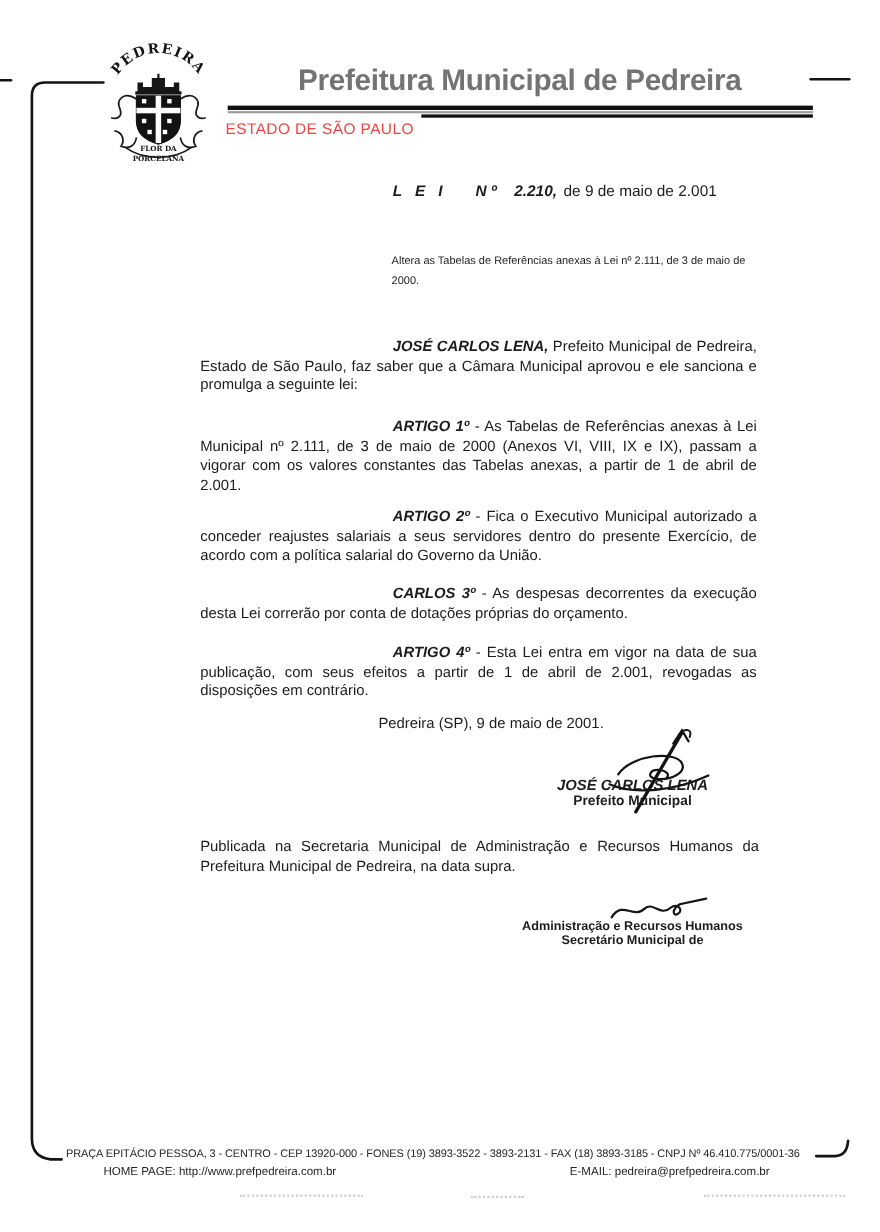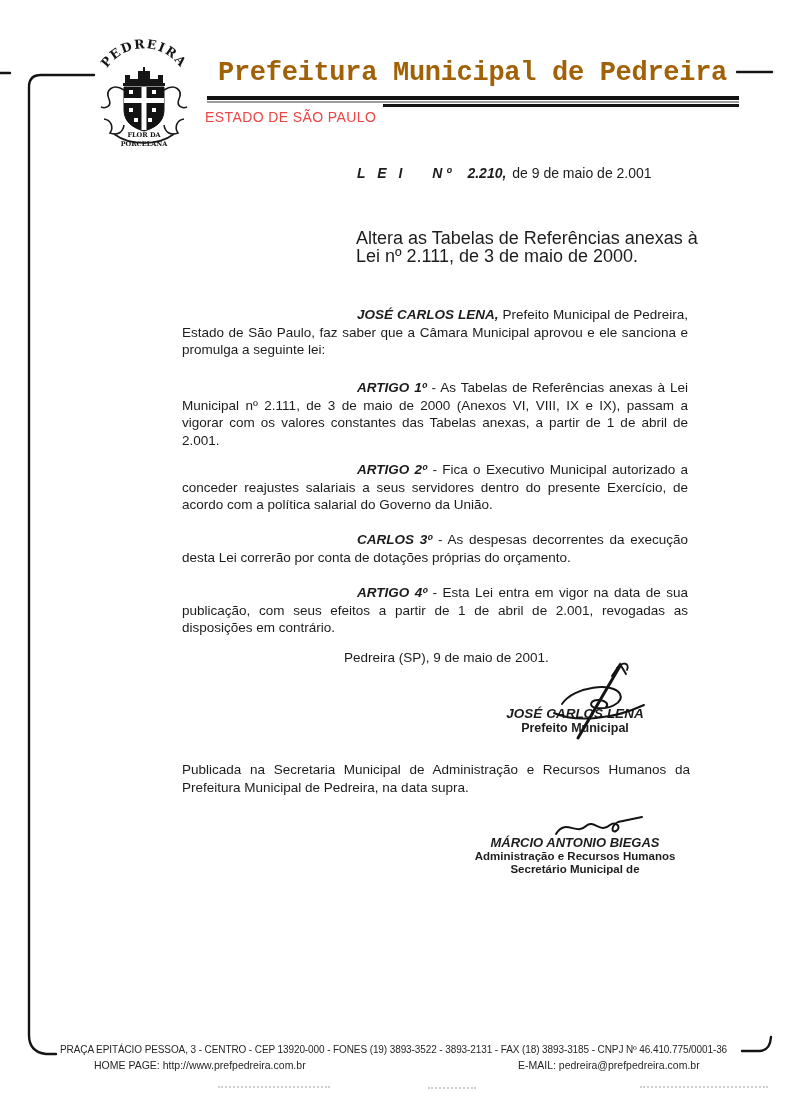--- a/index.html
+++ b/index.html
@@ -9,26 +9,26 @@
     font-family:"Liberation Sans", sans-serif;
     color:#1d1d1d;
     position:relative;
     overflow:hidden;
   }
   .abs { position:absolute; }
   p { margin:0; }
 
   
   .lh-title {
-    font-family:Liberation Mono, monospace;
+    font-family:Liberation Sans, sans-serif;
     font-weight:bold;
     font-size:27px;
     letter-spacing:-0.3px;
     text-align:center;
-    color:#a16207;
+    color:#737373;
     white-space:nowrap;
   }
   .rule { background:#121212; }
   .rule-gray { background:#9c9c9c; }
   .lh-subtitle {
     font-size:14px; letter-spacing:0.4px; text-align:left; color:#ef4444;
   }
 
   
   .body-text {
@@ -39,21 +39,21 @@
   }
   .indent { text-indent:175px; }
   .lead { font-weight:bold; font-style:italic; }
 
   .law-heading { font-size:14px; white-space:nowrap; }
   .law-heading .h-bold { font-weight:bold; font-style:italic; }
   .h-lei { letter-spacing:4px; margin-right:26px; }
   .h-num-label { margin-right:16px; }
   .h-number { margin-right:2px; }
 
-  .summary { font-size:18px; line-height:18px; text-align:left; }
+  .summary { font-size:10px; line-height:18px; text-align:left; }
   .dateline { font-size:13.5px; }
 
   .sig-block { text-align:center; }
   .sig-name { font-weight:bold; font-style:italic; font-size:13.5px; line-height:15px; }
   .sig-role { font-weight:bold; font-size:12.5px; line-height:14px; }
   .sig-name-sm { font-weight:bold; font-style:italic; font-size:13px; line-height:14px; }
   .sig-role-sm { font-weight:bold; font-size:11.5px; line-height:13px; }
 
   .footer-line { font-size:10px; letter-spacing:-0.1px; white-space:nowrap; color:#262626; }
   .footer-line2 { font-size:10.5px; white-space:nowrap; color:#262626; }
@@ -152,21 +152,20 @@
   <path stroke-width="2" d="M64 24 L 72 12 L 78 22"></path>
   <path stroke-width="1.8" d="M69 16 C 75 9, 82 11, 79 18"></path>
 </svg>
 
 <p class="abs body-text" style="left:182px;top:761px;width:508px;">Publicada na Secretaria Municipal de Administração e Recursos Humanos da Prefeitura Municipal de Pedreira, na data supra.</p>
 
 <svg class="abs" style="left:552px;top:810px;width:100px;height:30px;pointer-events:none;" viewBox="0 0 100 30" fill="none" stroke="#141414" stroke-width="2" stroke-linecap="round">
   <path d="M4 24 C 14 8, 24 26, 34 16 C 42 9, 48 24, 58 15 C 64 10, 70 18, 64 21 C 60 23, 58 17, 66 12 L 90 7"></path>
 </svg>
 <div class="abs sig-block" style="left:430px;top:836px;width:290px;">
-  <div class="sig-name-sm">MÁRCIO ANTONIO BIEGAS</div>
   <div class="sig-role-sm">Administração e Recursos Humanos</div>
   <div class="sig-role-sm">Secretário Municipal de</div>
 </div>
 
 <div class="abs footer-line" style="left:60px;top:1044px;width:712px;">PRAÇA EPITÁCIO PESSOA, 3 - CENTRO - CEP 13920-000 - FONES (19) 3893-3522 - 3893-2131 - FAX (18) 3893-3185 - CNPJ Nº 46.410.775/0001-36</div>
 <div class="abs footer-line2" style="left:94px;top:1059px;">HOME PAGE: http://www.prefpedreira.com.br</div>
 <div class="abs footer-line2" style="left:518px;top:1059px;">E-MAIL: pedreira@prefpedreira.com.br</div>
 
 <div class="abs smudge" style="left:218px;top:1086px;width:112px;height:0;border-top:2px dotted #a8a8a8;"></div>
 <div class="abs smudge" style="left:428px;top:1087px;width:48px;height:0;border-top:2px dotted #a8a8a8;"></div>

